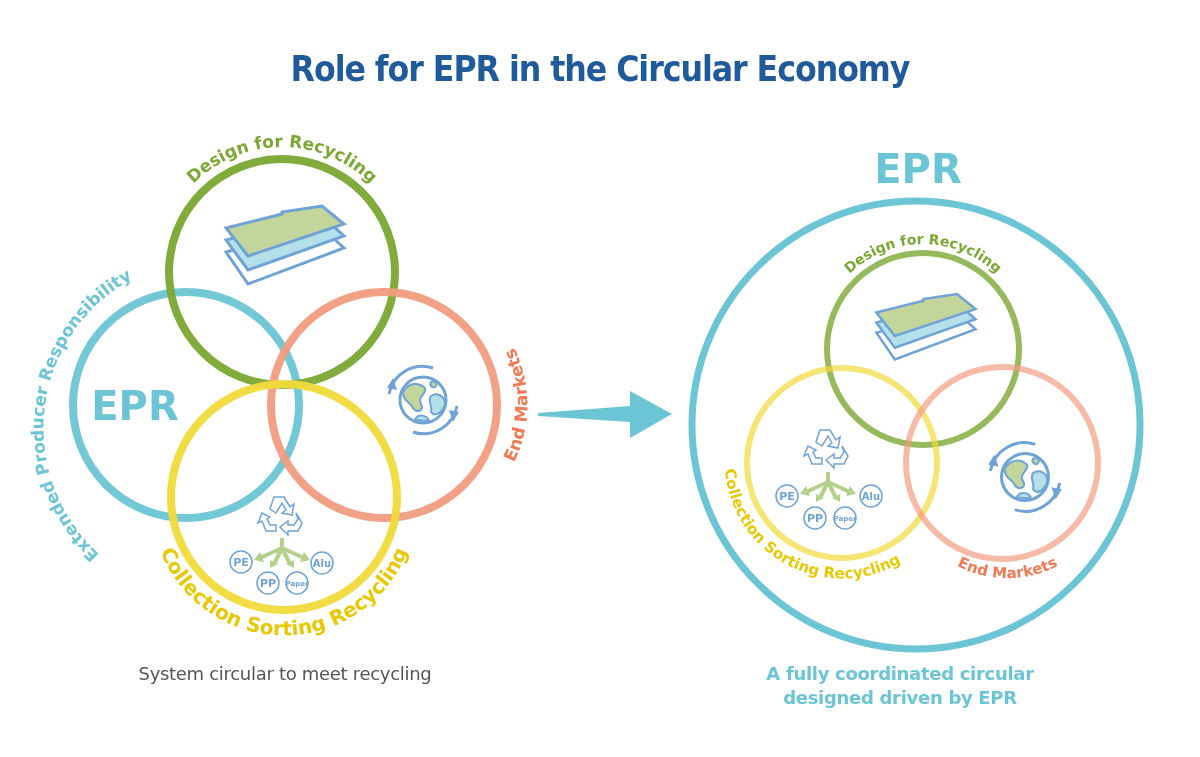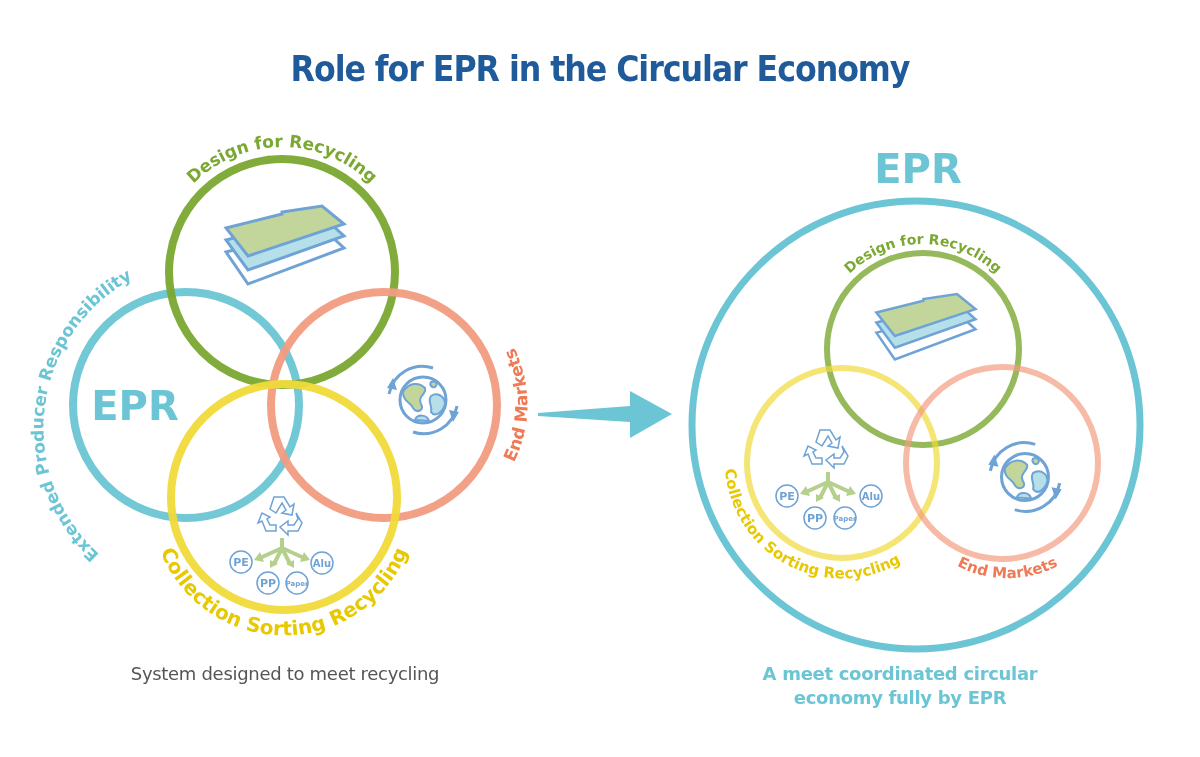--- a/index.html
+++ b/index.html
@@ -170,18 +170,18 @@
         </g>
       <g transform="translate(871,496)">
           <circle class="mat" r="11" fill="#fff" stroke-width="1.5" stroke="#6fa3d6"></circle>
           <text class="mattext" y="4" font-size="10" text-anchor="middle" font-weight="normal" fill="#6fa3d6">Alu</text>
         </g>
     </g>
   </g>
 </svg>
 
 <div id="caption-left" class="caption" style="color: rgb(85, 85, 85);">
-  <div>System designed to meet recycling</div>
+  <div>System circular to meet recycling</div>
 </div>
 <div id="caption-right" class="caption" style="color: rgb(108, 197, 212);">
-  <div>A meet coordinated circular</div>
-  <div>economy fully by EPR</div>
+  <div>A fully coordinated circular</div>
+  <div>designed driven by EPR</div>
 </div>
 
 </body></html>

